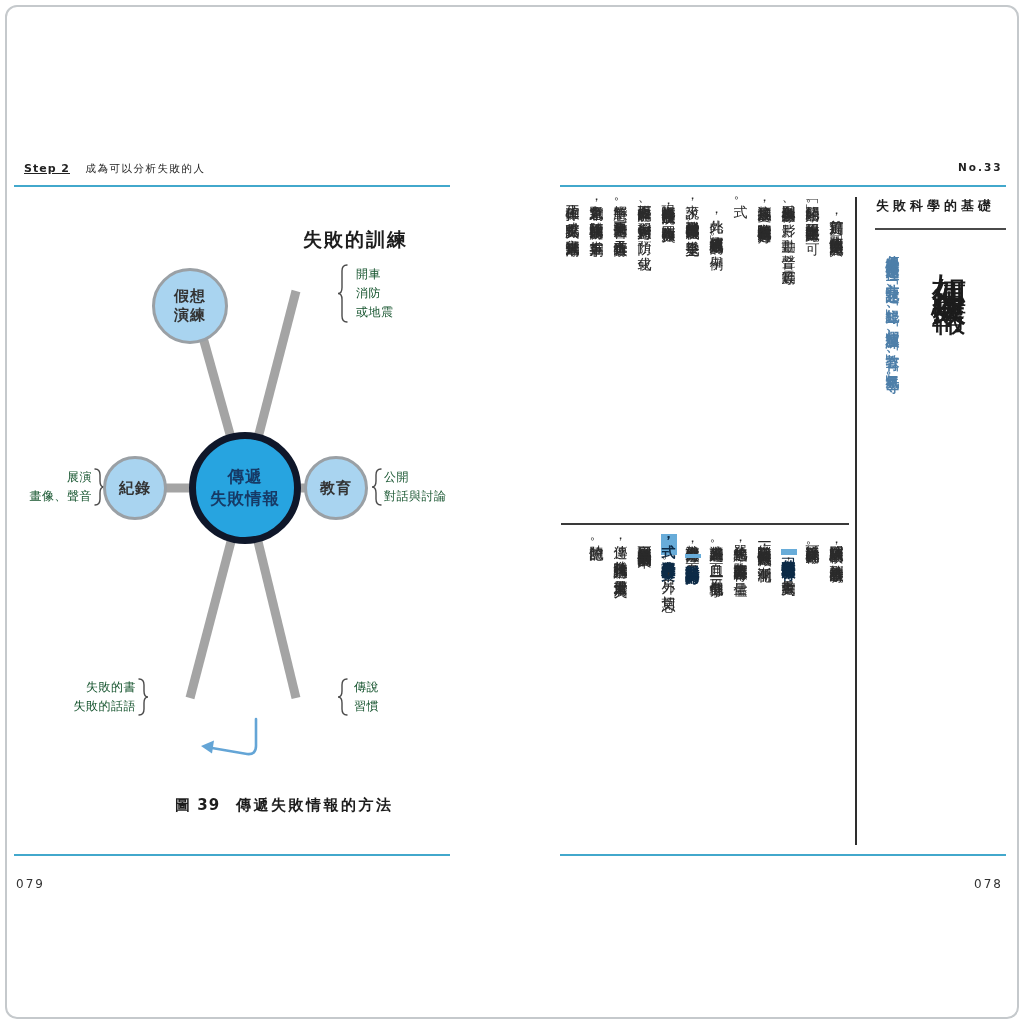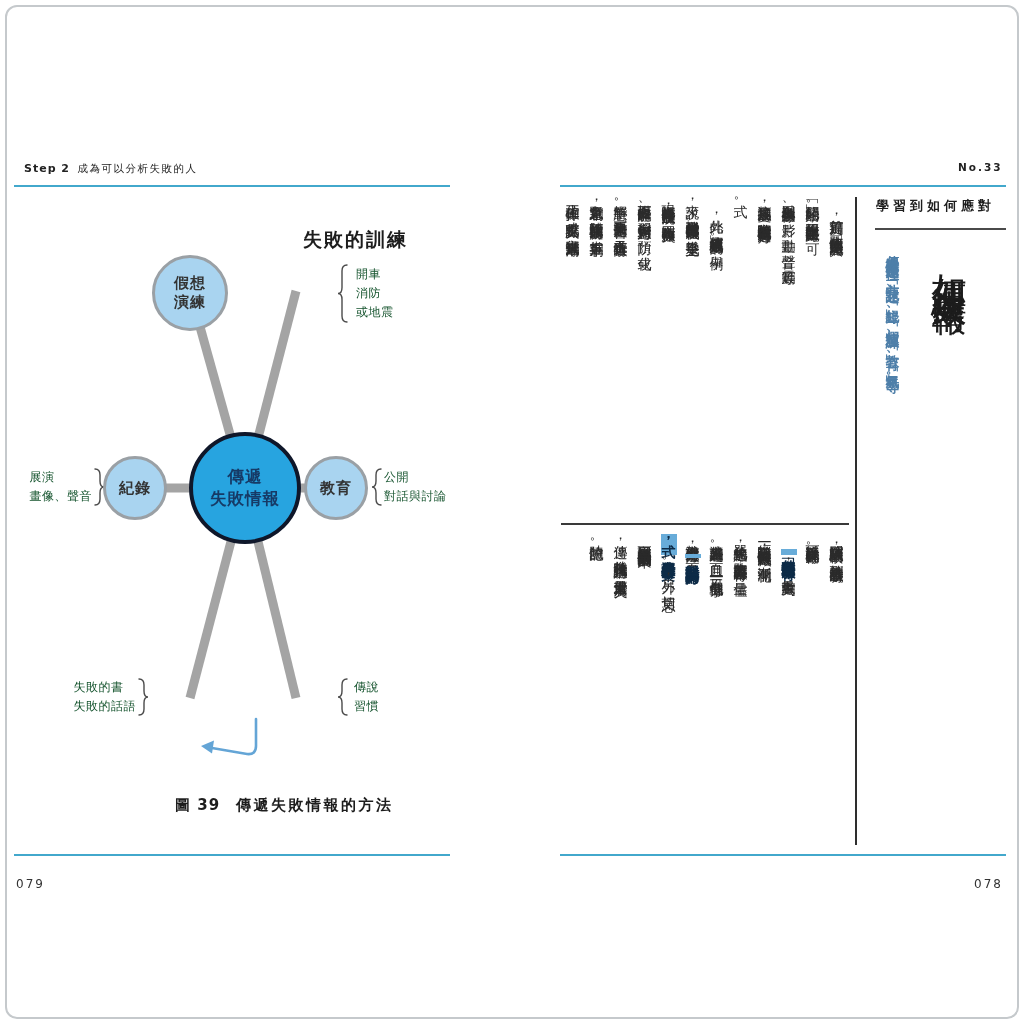--- a/index.html
+++ b/index.html
@@ -5,22 +5,22 @@
   html,body{margin:0;padding:0;}
   body{
     width:1024px;height:1024px;position:relative;background:#ffffff;
     font-family:"DejaVu Sans","Liberation Sans",sans-serif;
     color:#2b2b2b;overflow:hidden;
   }
   .scan-frame{position:absolute;inset:5px;border:2px solid #c5c9cc;border-radius:12px;pointer-events:none;}
 
   
   .hdr-left{position:absolute;left:24px;top:162px;font-size:11px;color:#222;white-space:nowrap;}
-  .hdr-left .step{font-weight:700;letter-spacing:1px;}
-  .hdr-left .chap{margin-left:4px;letter-spacing:1.5px;font-size:10.5px;}
+  .hdr-left .step{font-weight:700;letter-spacing:1px;text-decoration:underline;}
+  .hdr-left .chap{margin-left:12px;letter-spacing:1.5px;font-size:10.5px;}
   .hdr-no{position:absolute;left:958px;top:161px;font-size:10.5px;font-weight:600;letter-spacing:2px;color:#222;}
   .rule-blue{position:absolute;height:2px;background:#42a8cc;}
   .r-top-l{left:14px;top:185px;width:436px;}
   .r-top-r{left:560px;top:185px;width:446px;}
   .r-bot-l{left:14px;top:854px;width:436px;}
   .r-bot-r{left:560px;top:854px;width:446px;}
   .pagenum{position:absolute;top:861px;font-size:12px;font-weight:400;letter-spacing:2px;color:#333;margin-top:16px;}
   .pn-l{left:16px;}
   .pn-r{left:974px;}
 
@@ -55,25 +55,25 @@
   .diagram svg{position:absolute;left:0;top:0;}
   .group-label{position:absolute;left:283px;top:12px;font-size:19px;font-weight:700;letter-spacing:2px;color:#1d1d1d;white-space:nowrap;}
   .node{
     position:absolute;border-radius:50%;background:#a9d4f0;border:3px solid #9aa0a5;
     box-sizing:border-box;display:flex;flex-direction:column;align-items:center;justify-content:center;
     text-align:center;font-weight:600;color:#333;font-size:15px;line-height:19px;letter-spacing:1px;
   }
   .node-lg{width:76px;height:76px;}
   .node-sm{width:64px;height:64px;}
   .node-center{
-    width:112px;height:112px;background:#27a4e0;border:4px solid #0f172a;
+    width:112px;height:112px;background:#27a4e0;border:7px solid #0f172a;
     color:#163a66;font-weight:700;font-size:16.5px;line-height:22px;
   }
   .ann{position:absolute;font-size:12px;line-height:19px;color:#14532d;letter-spacing:0.5px;white-space:nowrap;}
-  .ann-r{text-align:left;}
+  .ann-r{text-align:right;}
   .caption{position:absolute;left:175px;top:796px;font-size:15px;font-weight:700;color:#1d1d1d;letter-spacing:1px;white-space:nowrap;}
   .caption .cap-txt{margin-left:16px;letter-spacing:2.5px;}
 </style>
 </head>
 <body>
 
 <div class="scan-frame"></div>
 
 <div class="hdr-left">
   <span class="step">Step 2</span>
@@ -102,21 +102,21 @@
       <path d="M 119 464 Q 124 464 124 470 L 124 476 Q 124 482 128 482 Q 124 482 124 488 L 124 494 Q 124 500 119 500"></path>
     </g>
     <g>
       <path d="M 236 504 L 236 531 Q 236 540 227 539 L 192 533" stroke="#64a5d6" stroke-width="2.6" fill="none" stroke-linecap="round"></path>
       <polygon points="181,531 194,525.5 192,538.5" fill="#64a5d6"></polygon>
     </g>
   </svg>
 
   <div class="group-label">失敗的訓練</div>
 
-  <div class="node node-lg" style="left:132px;top:40px;">
+  <div class="node node-lg" style="left:132px;top:53px;">
     <div>假想</div>
     <div>演練</div>
   </div>
   <div class="node node-sm" style="left:83px;top:241px;">
     <div>紀錄</div>
   </div>
   <div class="node node-sm" style="left:284px;top:241px;">
     <div>教育</div>
   </div>
   <div class="node node-center" style="left:169px;top:217px;">
@@ -146,21 +146,21 @@
     <div>習慣</div>
   </div>
 </div>
 
 <div class="caption">
   <span>圖 39</span><span class="cap-txt">傳遞失敗情報的方法</span>
 </div>
 <div class="rule-blue r-bot-l"></div>
 <div class="pagenum pn-l">079</div>
 
-<div class="section-label">學習到如何應對</div>
+<div class="section-label">失敗科學的基礎</div>
 <div class="section-rule"></div>
 <div class="v-divider"></div>
 <div class="vtitle">如何傳遞失敗情報？</div>
 <div class="vlead">傳遞失敗情報的途徑，共有「記述」、「紀錄」、「假想演練」、「教育」、「氣氛」等。</div>
 
 <div class="vtext block-top">
   <div>　前篇提到，失敗情報的傳遞是由「記述」與</div>
   <div>「紀錄」開始的。紀錄不限定文字書面紀錄，可</div>
   <div>以利用具象的畫像、影片、動畫、聲音、震動等</div>
   <div>這類直接的感受，實際的體驗也是有效的傳達方</div>

